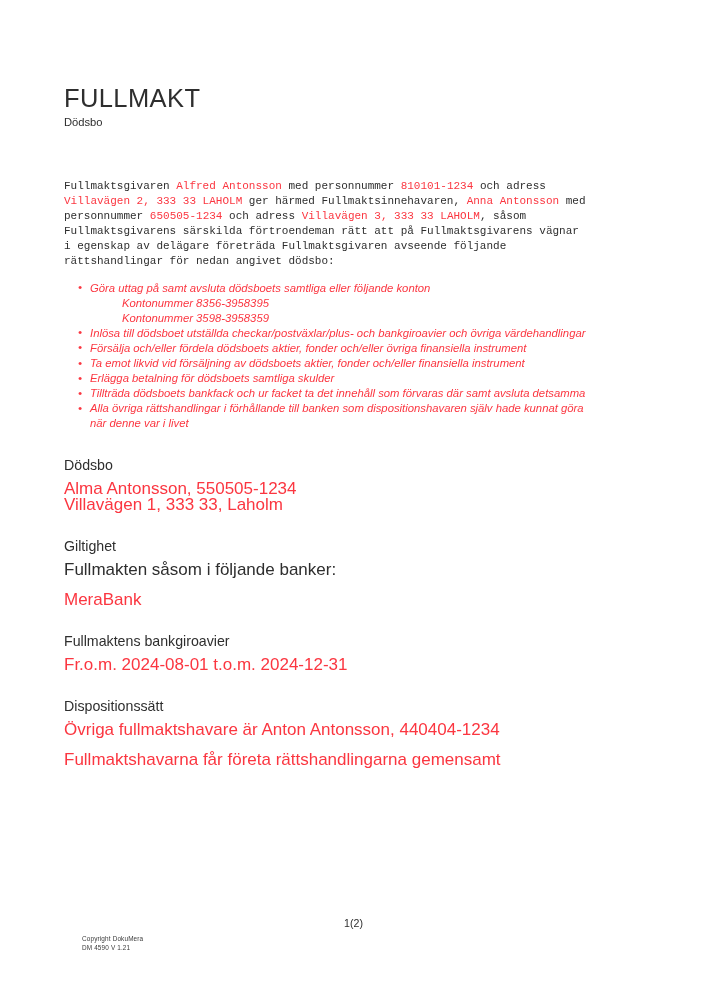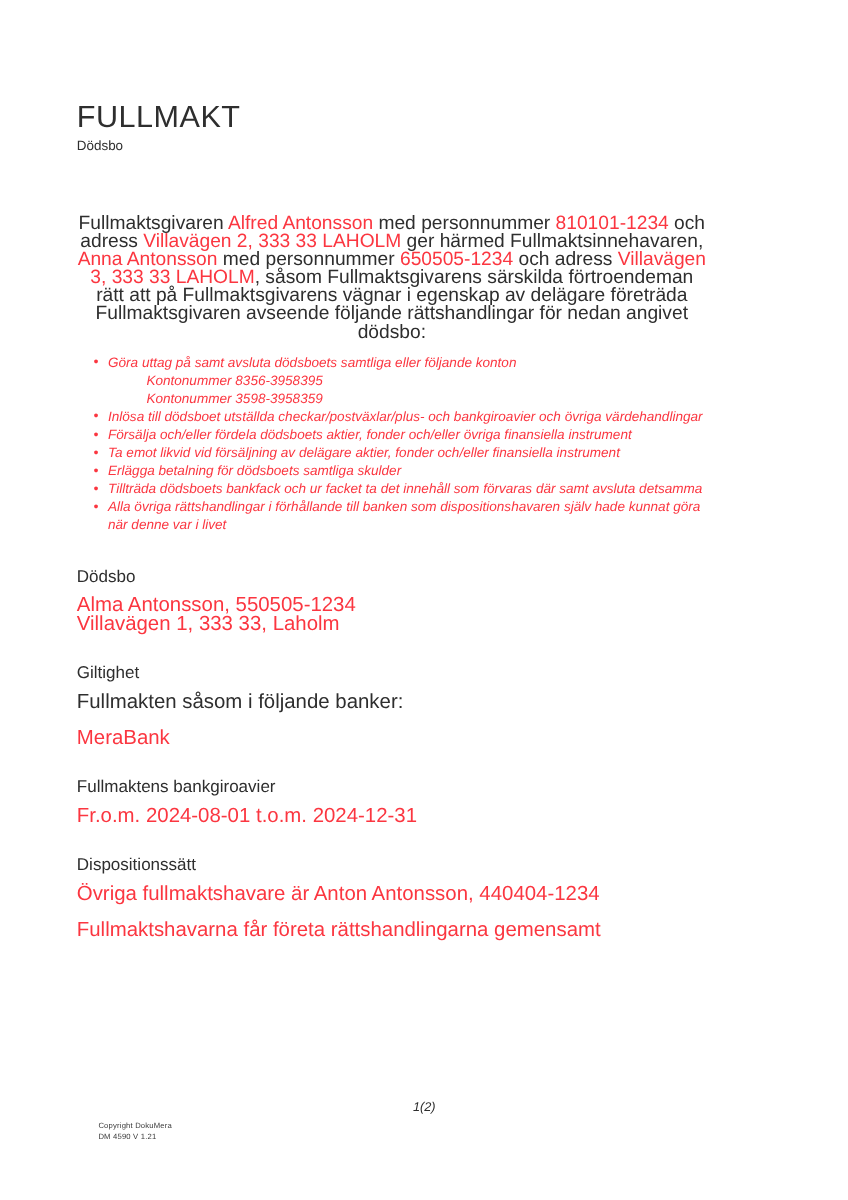--- a/index.html
+++ b/index.html
@@ -40,24 +40,25 @@
     font-size: 11.2px;
     font-weight: 400;
     line-height: 1.2;
     color: #2e2e2e;
   }
 
   
   .intro {
     margin: 0;
     padding-top: 50px;
-    font-size: 16px;
+    font-size: 11px;
     line-height: 15.1px;
     color: #2e2e2e;
-    text-align: center;
+    text-align: left;
+    font-family: Liberation Mono, monospace;
   }
   .hl { color: #fb3640; }
 
   
   ul.rights {
     margin: 11px 0 0 0;
     padding: 0 0 0 26px;
     list-style: none;
   }
   ul.rights > li {
@@ -106,21 +107,20 @@
 
   
   .page-number {
     position: absolute;
     left: 0;
     top: 917px;
     width: 707px;
     text-align: center;
     font-size: 10.6px;
     color: #2e2e2e;
-    font-style: italic;
   }
   .footer {
     position: absolute;
     left: 82px;
     top: 934px;
     font-size: 6.4px;
     line-height: 9px;
     color: #3a3a3a;
     letter-spacing: 0.15px;
   }
@@ -135,21 +135,21 @@
 
     <h1 class="doc-title">FULLMAKT</h1>
     <p class="doc-subtitle">Dödsbo</p>
 
     <p class="intro"><span>Fullmaktsgivaren </span><span class="hl">Alfred Antonsson</span><span> med personnummer </span><span class="hl">810101-1234</span><span> och adress </span><span class="hl">Villavägen 2, 333 33 LAHOLM</span><span> ger härmed Fullmaktsinnehavaren, </span><span class="hl">Anna Antonsson</span><span> med personnummer </span><span class="hl">650505-1234</span><span> och adress </span><span class="hl">Villavägen 3, 333 33 LAHOLM</span><span>, såsom Fullmaktsgivarens särskilda förtroendeman rätt att på Fullmaktsgivarens vägnar i egenskap av delägare företräda Fullmaktsgivaren avseende följande rättshandlingar för nedan angivet dödsbo:</span></p>
 
     <ul class="rights">
       <li><span>Göra uttag på samt avsluta dödsboets samtliga eller följande konton</span><span class="sub-line">Kontonummer 8356-3958395</span><span class="sub-line">Kontonummer 3598-3958359</span></li>
       <li><span>Inlösa till dödsboet utställda checkar/postväxlar/plus- och bankgiroavier och övriga värdehandlingar</span></li>
       <li><span>Försälja och/eller fördela dödsboets aktier, fonder och/eller övriga finansiella instrument</span></li>
-      <li><span>Ta emot likvid vid försäljning av delägare aktier, fonder och/eller finansiella instrument</span></li>
+      <li><span>Ta emot likvid vid försäljning av dödsboets aktier, fonder och/eller finansiella instrument</span></li>
       <li><span>Erlägga betalning för dödsboets samtliga skulder</span></li>
       <li><span>Tillträda dödsboets bankfack och ur facket ta det innehåll som förvaras där samt avsluta detsamma</span></li>
       <li><span>Alla övriga rättshandlingar i förhållande till banken som dispositionshavaren själv hade kunnat göra när denne var i livet</span></li>
     </ul>
 
     <div class="section">
       <h2 class="section-heading">Dödsbo</h2>
       <p class="section-line">Alma Antonsson, 550505-1234</p>
       <p class="section-line">Villavägen 1, 333 33, Laholm</p>
     </div>

